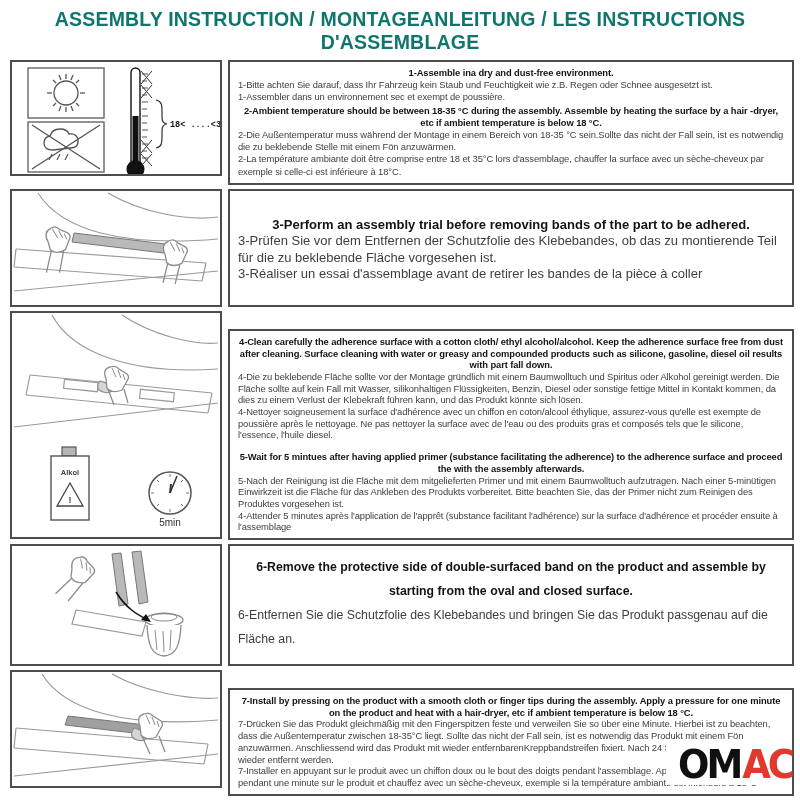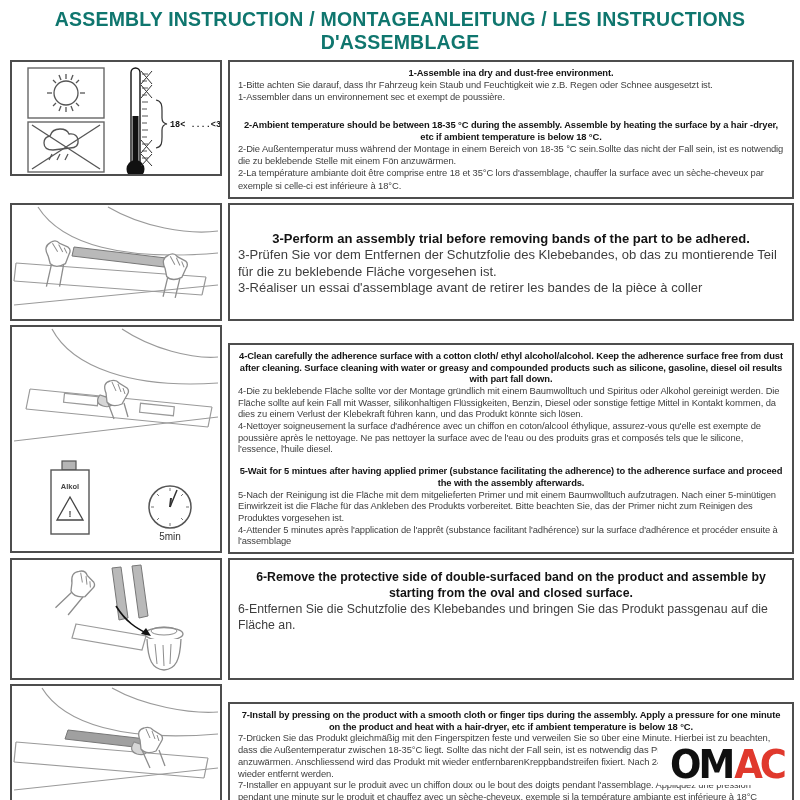--- a/index.html
+++ b/index.html
@@ -13,27 +13,27 @@
   .art { width:212px; flex:0 0 212px; overflow:hidden; position:relative; }
   .txt { flex:1; padding:5px 8px; }
   .r1 { height:116px;font-family:Liberation Mono, monospace; } .r2 { height:118px; } .r3 { height:228px; }
   .r4 { height:122px; } .r5 { height:118px; }
   .step p { margin:0; }
   .en { font-weight:bold; color:#141414;text-align:center; }
   .de,.fr { color:#3e3e3e; }
   .small { font-size:9.4px; line-height:12.2px; letter-spacing:-0.1px; }
   .dense { font-size:9.4px; line-height:11.7px; letter-spacing:-0.1px;margin-top:18px; }
   .big  { font-size:13px;  line-height:16.5px; }
-  .mid  { font-size:12.3px; line-height:16px; }
+  .mid  { font-size:12.3px; line-height:24px; }
   .r2.txt { padding-top:26px; }
   .r4.txt { padding-top:9px; }
-  .gap   { margin-top:15px; }
+  .gap   { margin-top:1px; }
   .gap-s { margin-top:10px; }
   svg { display:block; }
-  .logo { position:absolute; top:744px; right:8px; background:#fff; padding:2px 8px 2px 12px;
+  .logo { position:absolute; top:744px; right:8px; background:#fff; padding:2px 0 2px 12px;
     display:flex; align-items:center; }
   .logo span { font-family:"DejaVu Sans", sans-serif; font-weight:900; font-size:37px;
     letter-spacing:-3px; line-height:1; transform:scaleY(1.05); }
   .logo .lb { color:#101010; }
   .logo .lr { color:#e0392d; margin-left:2px; }
 </style>
 </head>
 <body>
 
 <div class="page-title">ASSEMBLY INSTRUCTION / MONTAGEANLEITUNG / LES INSTRUCTIONS D'ASSEMBLAGE</div>

